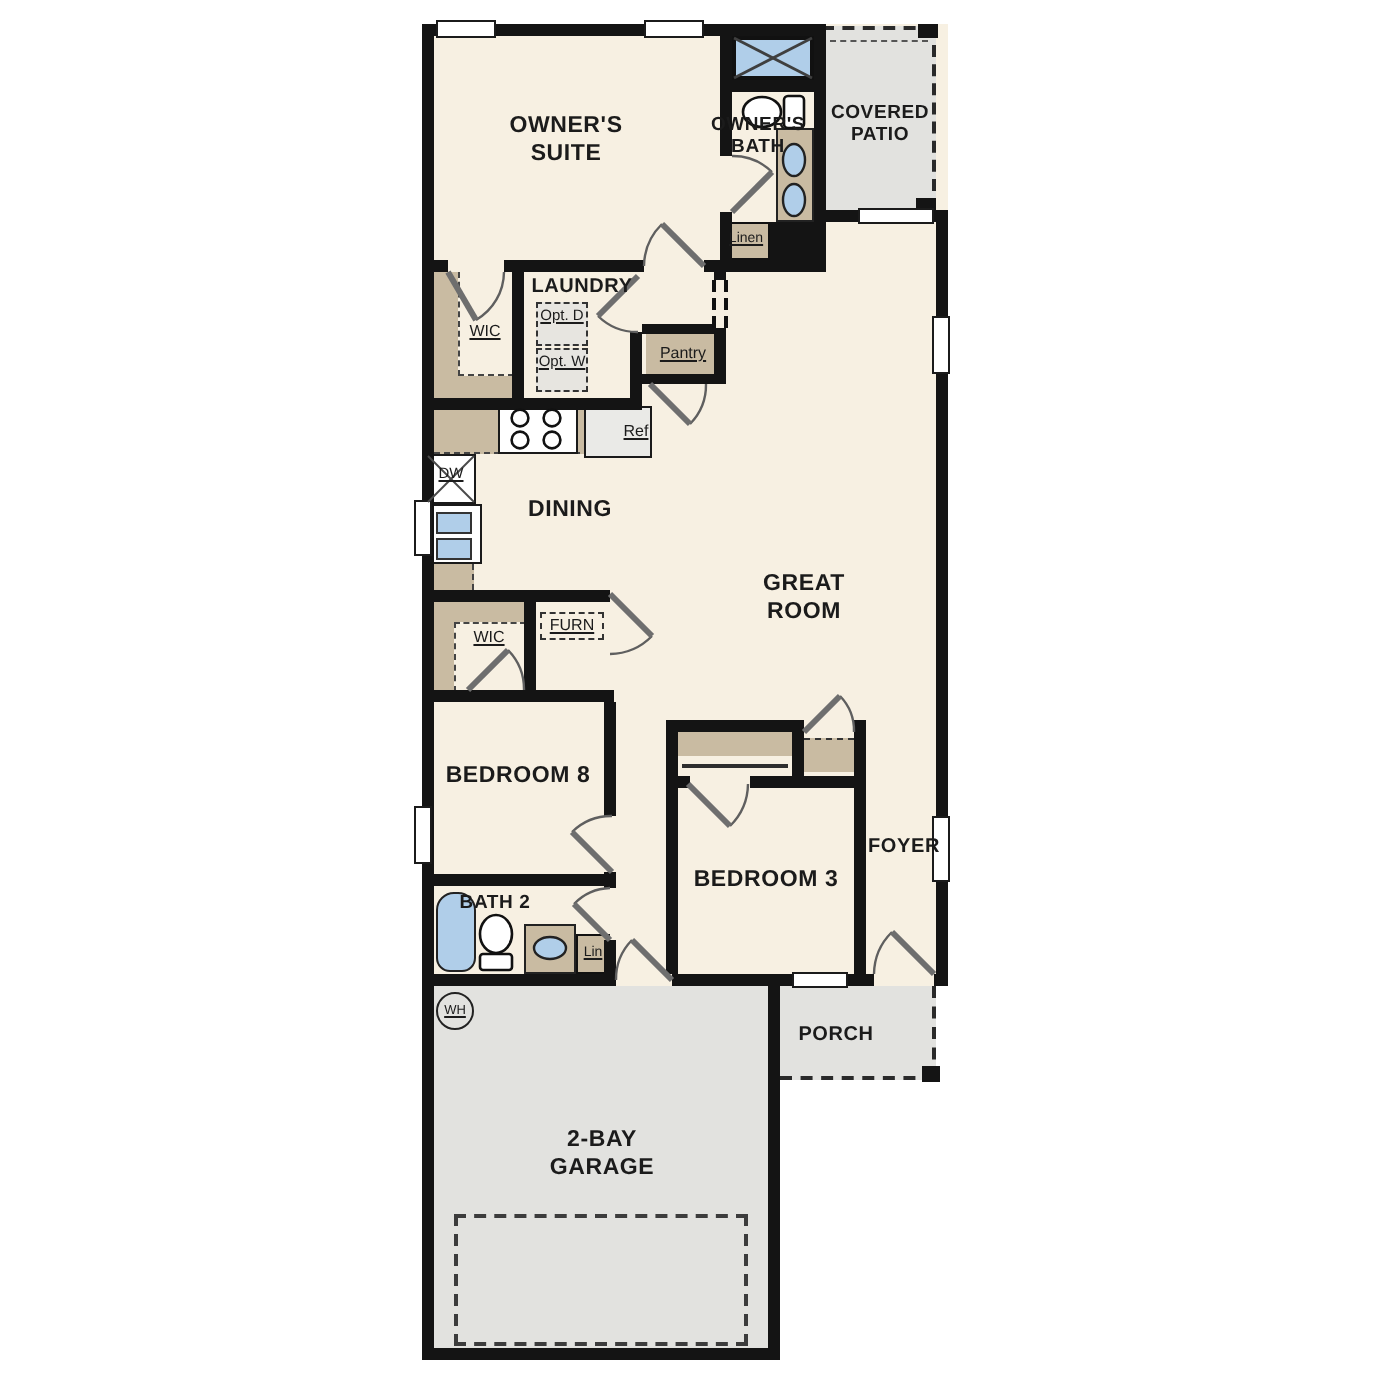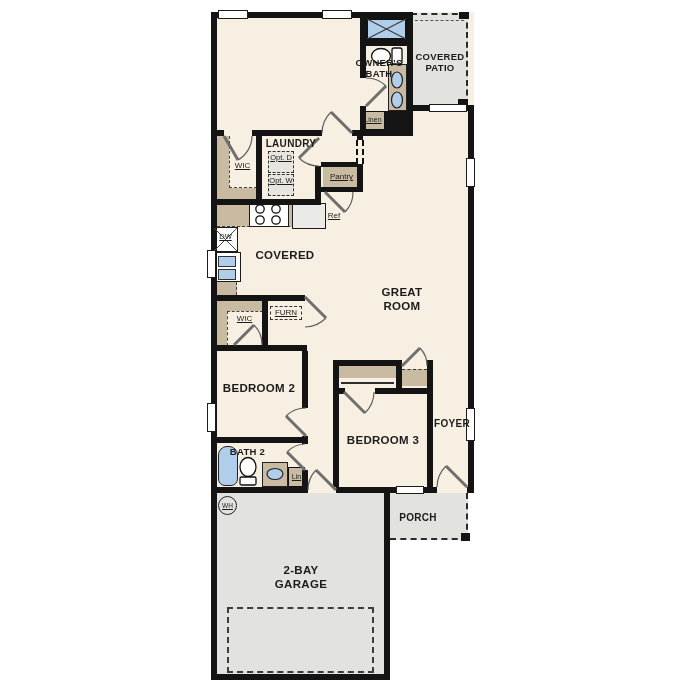--- a/index.html
+++ b/index.html
@@ -189,35 +189,36 @@
         <line x1="306" y1="436" x2="286" y2="416"></line>
         <line x1="305" y1="470" x2="287" y2="452"></line>
         <line x1="344" y1="392" x2="365" y2="413"></line>
         <line x1="402" y1="366" x2="420" y2="348"></line>
         <line x1="467" y1="487" x2="446" y2="466"></line>
         <line x1="336" y1="490" x2="316" y2="470"></line>
       </g>
     </g>
   </svg>
 
+  <div class="lbl" style="left:238px;top:57px;width:90px;font-size:11.5px;">OWNER'S SUITE</div>
   <div class="lbl" style="left:350px;top:57px;width:58px;font-size:9.5px;">OWNER'S BATH</div>
   <div class="lbl" style="left:412px;top:51px;width:56px;font-size:9.5px;">COVERED PATIO</div>
   <div class="lbl sm" style="left:361px;top:116px;width:24px;font-size:7px;">Linen</div>
   <div class="lbl sm" style="left:229px;top:161px;width:27px;font-size:8px;">WIC</div>
   <div class="lbl" style="left:263px;top:138px;width:56px;font-size:10px;">LAUNDRY</div>
   <div class="lbl sm" style="left:268px;top:153px;width:26px;font-size:7.5px;">Opt. D</div>
   <div class="lbl sm" style="left:268px;top:176px;width:26px;font-size:7.5px;">Opt. W</div>
   <div class="lbl sm" style="left:323px;top:172px;width:37px;font-size:8px;">Pantry</div>
-  <div class="lbl sm" style="left:292px;top:211px;width:52px;font-size:8px;padding-left:16px;">Ref</div>
+  <div class="lbl sm" style="left:292px;top:211px;width:52px;font-size:8px;">Ref</div>
   <div class="lbl sm" style="left:213px;top:232px;width:25px;font-size:7.5px;">DW</div>
-  <div class="lbl" style="left:240px;top:249px;width:90px;font-size:11.5px;">COVERED</div>
+  <div class="lbl" style="left:240px;top:249px;width:90px;font-size:11.5px;">DINING</div>
   <div class="lbl" style="left:367px;top:286px;width:70px;font-size:11.5px;">GREAT ROOM</div>
   <div class="lbl sm" style="left:227px;top:314px;width:35px;font-size:8px;">WIC</div>
   <div class="lbl sm" style="left:270px;top:306px;width:30px;font-size:8px;border:1px dashed #333;padding:1px 0;">FURN</div>
-  <div class="lbl" style="left:214px;top:382px;width:90px;font-size:11.5px;">BEDROOM 2</div>
+  <div class="lbl" style="left:214px;top:382px;width:90px;font-size:11.5px;">BEDROOM 8</div>
   <div class="lbl" style="left:220px;top:446px;width:55px;font-size:9.5px;">BATH 2</div>
   <div class="lbl sm" style="left:288px;top:473px;width:17px;font-size:7px;">Lin</div>
   <div class="lbl" style="left:338px;top:434px;width:90px;font-size:11.5px;">BEDROOM 3</div>
   <div class="lbl" style="left:432px;top:418px;width:40px;font-size:10px;text-align:center;">FOYER</div>
   <div class="lbl" style="left:388px;top:512px;width:60px;font-size:10px;">PORCH</div>
   <div class="lbl" style="left:261px;top:564px;width:80px;font-size:11.5px;">2-BAY GARAGE</div>
   <div class="lbl sm" style="left:218px;top:502px;width:19px;font-size:6.5px;">WH</div>
 
 </div>
 

